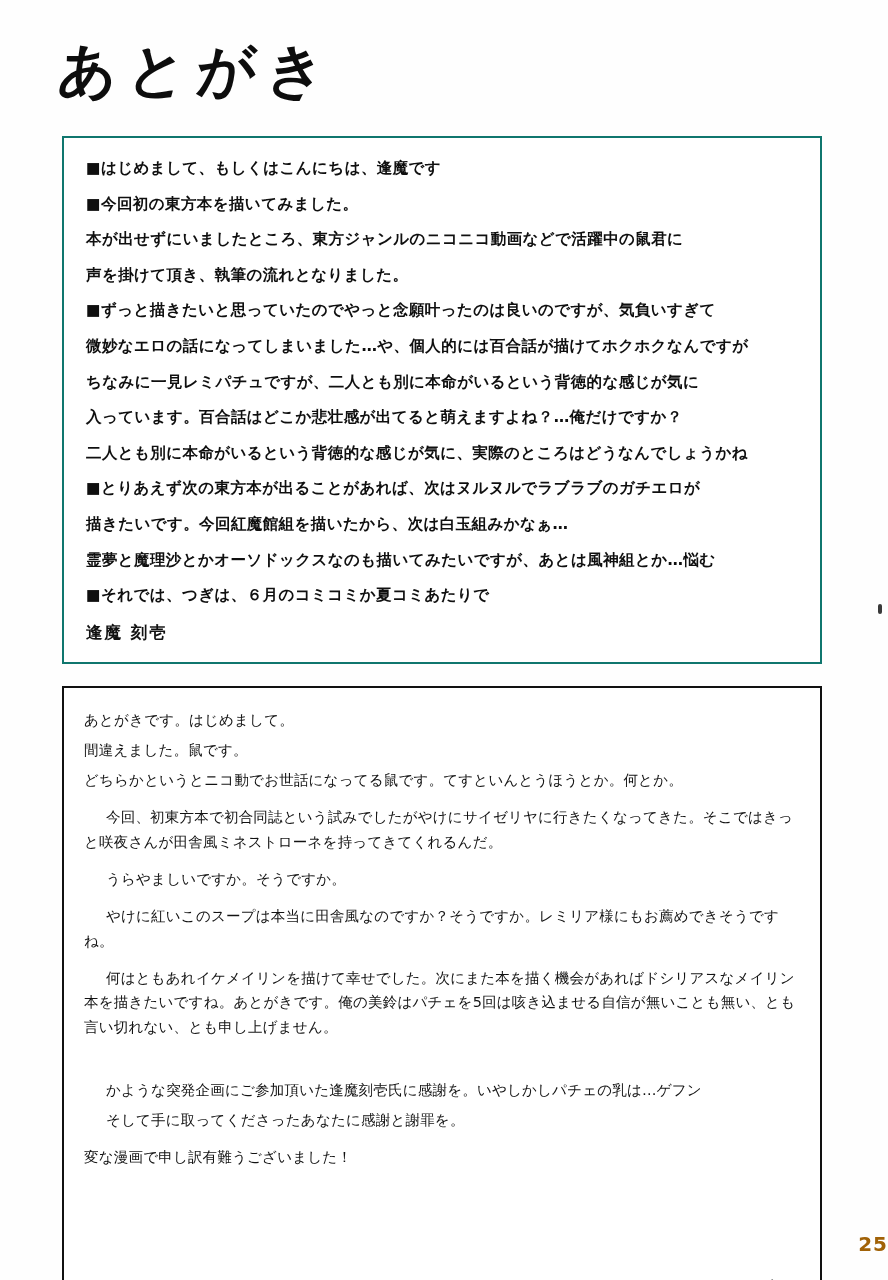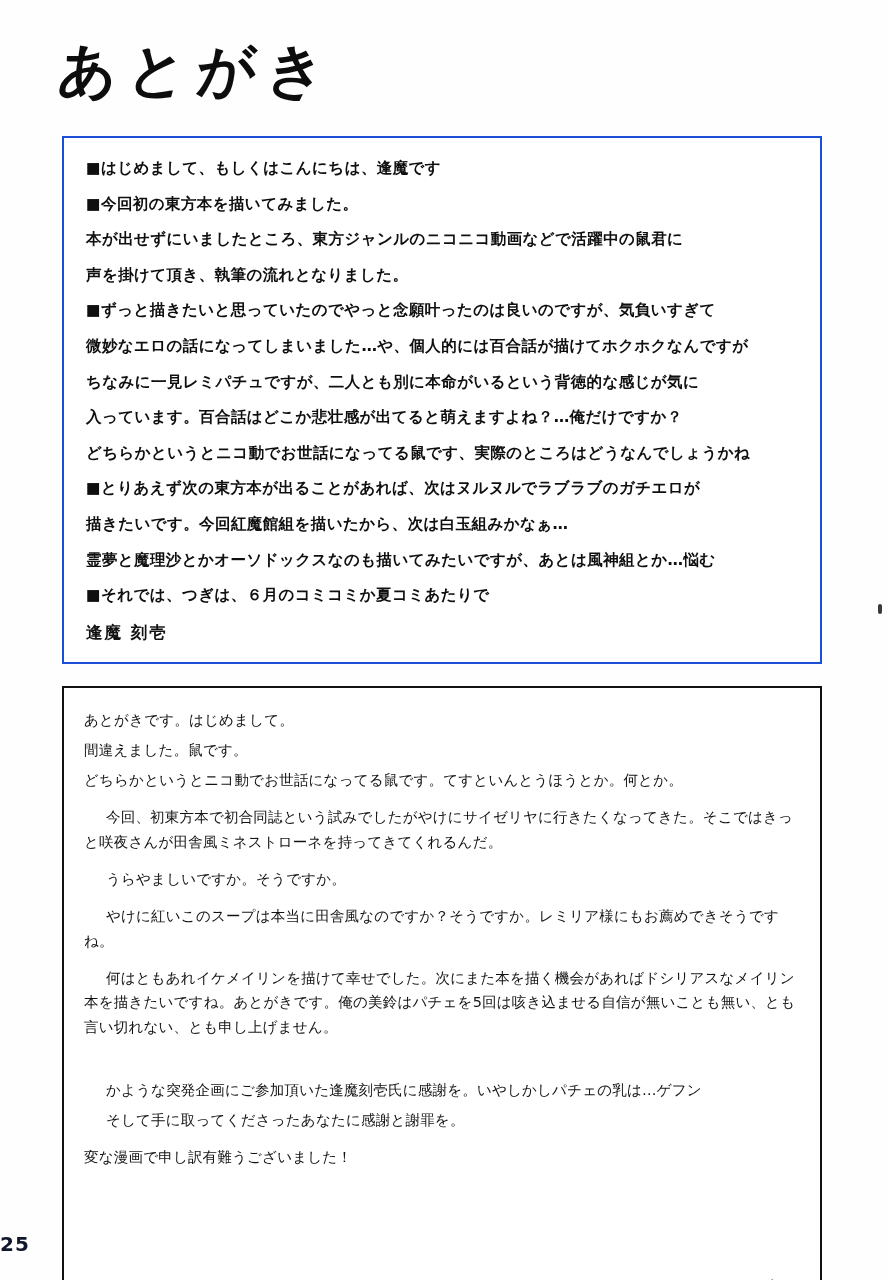--- a/index.html
+++ b/index.html
@@ -36,21 +36,21 @@
     white-space: nowrap;
   }
 
   
   .box-one {
     position: absolute;
     left: 62px;
     top: 136px;
     width: 760px;
     height: 528px;
-    border: 2px solid #1d4ed8;
+    border: 2px solid #0f766e;
     box-sizing: border-box;
     background: #fff;
   }
   .box-one-inner {
     padding: 18px 22px 10px 22px;
   }
   .b1-line {
     font-size: 15.5px;
     font-weight: 700;
     line-height: 1.62;
@@ -117,25 +117,25 @@
     letter-spacing: 1px;
     color: #151515;
   }
 
   
   .page-number {
     position: absolute;
     left: 0;
     right: 0;
     top: 1232px;
-    text-align: left;
+    text-align: right;
     font-size: 20px;
     font-weight: 700;
     letter-spacing: 1px;
-    color: #0f172a;
+    color: #a16207;
   }
 
   
   .edge-mark {
     position: absolute;
     right: 6px;
     top: 604px;
     width: 4px;
     height: 10px;
     background: #3a3a3a;
@@ -152,21 +152,21 @@
   <div class="box-one">
     <div class="box-one-inner">
       <p class="b1-line">■はじめまして、もしくはこんにちは、逢魔です</p>
       <p class="b1-line">■今回初の東方本を描いてみました。</p>
       <p class="b1-line">本が出せずにいましたところ、東方ジャンルのニコニコ動画などで活躍中の鼠君に</p>
       <p class="b1-line">声を掛けて頂き、執筆の流れとなりました。</p>
       <p class="b1-line">■ずっと描きたいと思っていたのでやっと念願叶ったのは良いのですが、気負いすぎて</p>
       <p class="b1-line">微妙なエロの話になってしまいました…や、個人的には百合話が描けてホクホクなんですが</p>
       <p class="b1-line">ちなみに一見レミパチュですが、二人とも別に本命がいるという背徳的な感じが気に</p>
       <p class="b1-line">入っています。百合話はどこか悲壮感が出てると萌えますよね？…俺だけですか？</p>
-      <p class="b1-line">どちらかというとニコ動でお世話になってる鼠です、実際のところはどうなんでしょうかね</p>
+      <p class="b1-line">二人とも別に本命がいるという背徳的な感じが気に、実際のところはどうなんでしょうかね</p>
       <p class="b1-line">■とりあえず次の東方本が出ることがあれば、次はヌルヌルでラブラブのガチエロが</p>
       <p class="b1-line">描きたいです。今回紅魔館組を描いたから、次は白玉組みかなぁ…</p>
       <p class="b1-line">霊夢と魔理沙とかオーソドックスなのも描いてみたいですが、あとは風神組とか…悩む</p>
       <p class="b1-line">■それでは、つぎは、６月のコミコミか夏コミあたりで</p>
       <div class="b1-sign">逢魔 刻壱</div>
     </div>
   </div>
 
   <div class="box-two">
     <div class="box-two-inner">

